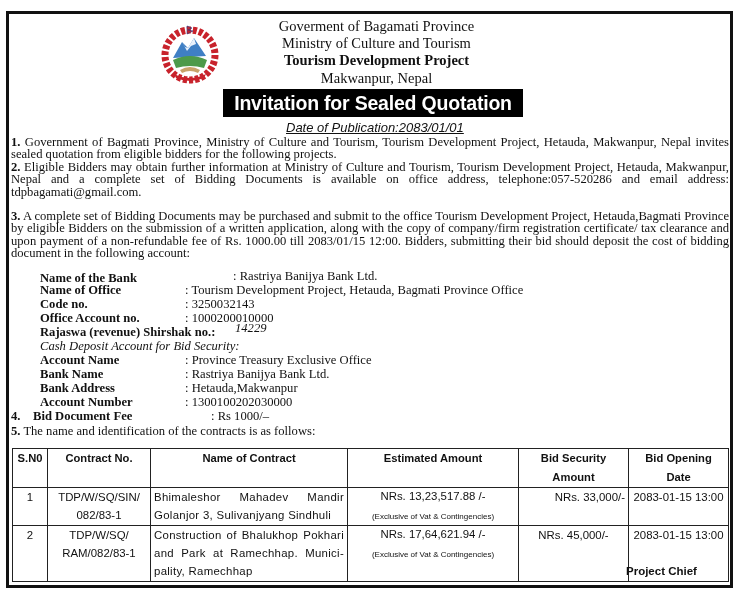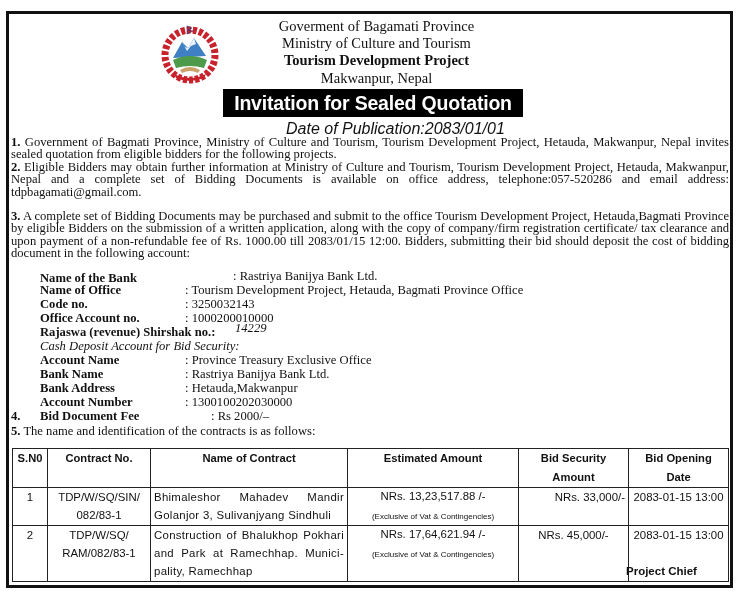--- a/index.html
+++ b/index.html
@@ -5,21 +5,21 @@
   html, body { margin:0; padding:0; background:#ffffff; }
   body { width:737px; height:591px; position:relative; overflow:hidden; font-family:"Liberation Serif", serif; color:#111; }
   .frame { position:absolute; left:6px; top:11px; width:721px; height:571px; border:3px solid #111; border-right-width:3px; }
   .emblem { position:absolute; left:160px; top:24px; width:60px; height:60px; }
   .hdr { position:absolute; left:0; width:737px; text-align:center; font-size:14.5px; line-height:17px; }
   .hdr.l1 { top:18px; left:8px; }
   .hdr.l2 { top:35px; left:8px; }
   .hdr.l3 { top:52px; left:8px; font-weight:bold; }
   .hdr.l4 { top:70px; left:8px; }
   .titlebox { position:absolute; left:223px; top:89px; width:300px; height:28px; background:#000; color:#fff; font-family:"Liberation Sans", sans-serif; font-weight:bold; font-size:19.5px; line-height:28px; text-align:center; letter-spacing:-0.2px; }
-  .pubdate { position:absolute; left:286px; top:120px; font-family:"Liberation Sans", sans-serif; font-style:italic; font-size:16px; }
+  .pubdate { position:absolute; left:286px; top:120px; font-family:"Liberation Sans", sans-serif; font-style:italic; font-size:13px; text-decoration:underline; }
   .para { position:absolute; left:11px; width:718px; font-size:12.6px; line-height:12.4px; text-align:justify; }
   .para .num { font-weight:bold; }
   .kv { position:absolute; font-size:12.6px; line-height:12.4px; }
   .kv .k { position:absolute; left:0; font-weight:bold; white-space:nowrap; }
   .kv .v { position:absolute; white-space:nowrap; }
   .italic { font-style:italic; }
   table.contracts { position:absolute; left:12px; top:448px; border-collapse:collapse; font-family:"Liberation Sans", sans-serif; font-size:11.4px; }
   table.contracts td, table.contracts th { border:1px solid #222; padding:0 3px; vertical-align:top; }
   table.contracts th { font-weight:bold; height:19px; line-height:19px; text-align:center; font-size:11.2px; }
   table.contracts .c { text-align:center; }
@@ -81,22 +81,22 @@
   <span class="k" style="top:98px;">Bank Name</span>
   <span class="v" style="top:98px; left:145px;">: Rastriya Banijya Bank Ltd.</span>
   <span class="k" style="top:112px;">Bank Address</span>
   <span class="v" style="top:112px; left:145px;">:  Hetauda,Makwanpur</span>
   <span class="k" style="top:126px;">Account Number</span>
   <span class="v" style="top:126px; left:145px;">: 1300100202030000</span>
 </div>
 
 <div class="kv" style="left:11px; top:410px; width:400px;">
   <span class="k" style="top:0;">4.</span>
-  <span class="k" style="top:0; left:29px;">Bid Document Fee</span>
-  <span class="v" style="top:0; left:200px;">: Rs 2000/–</span>
+  <span class="k" style="top:0; left:22px;">Bid Document Fee</span>
+  <span class="v" style="top:0; left:200px;">: Rs 1000/–</span>
 </div>
 
 <div class="para" style="top:425px;">
   <span class="num">5.</span>
   <span>The name and identification of the contracts is as follows:</span>
 </div>
 
 <table class="contracts">
   <thead>
     <tr>

